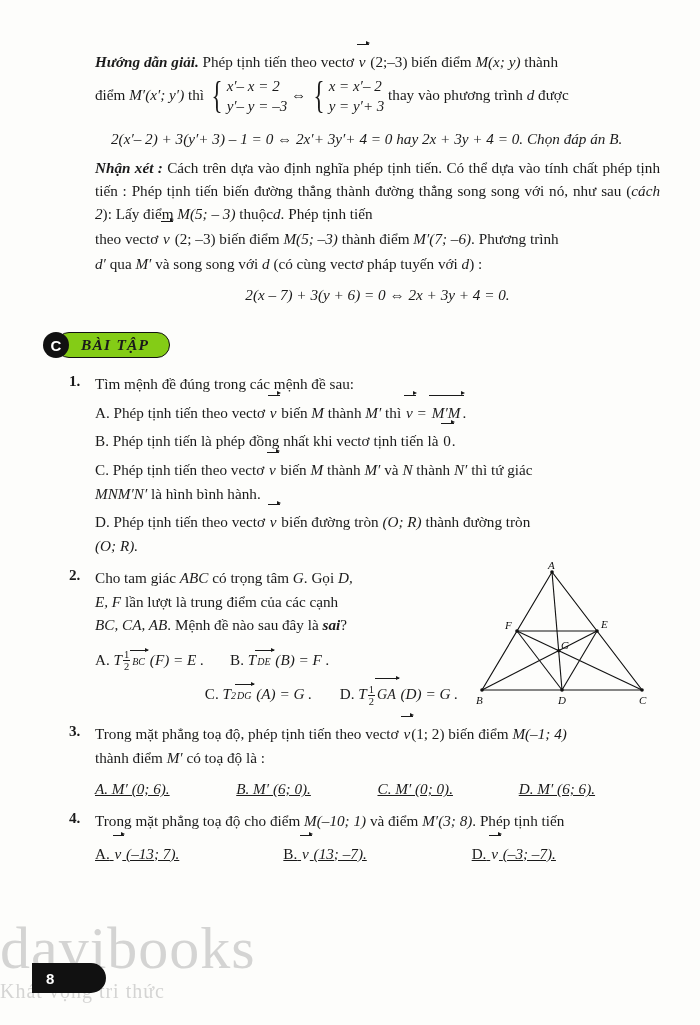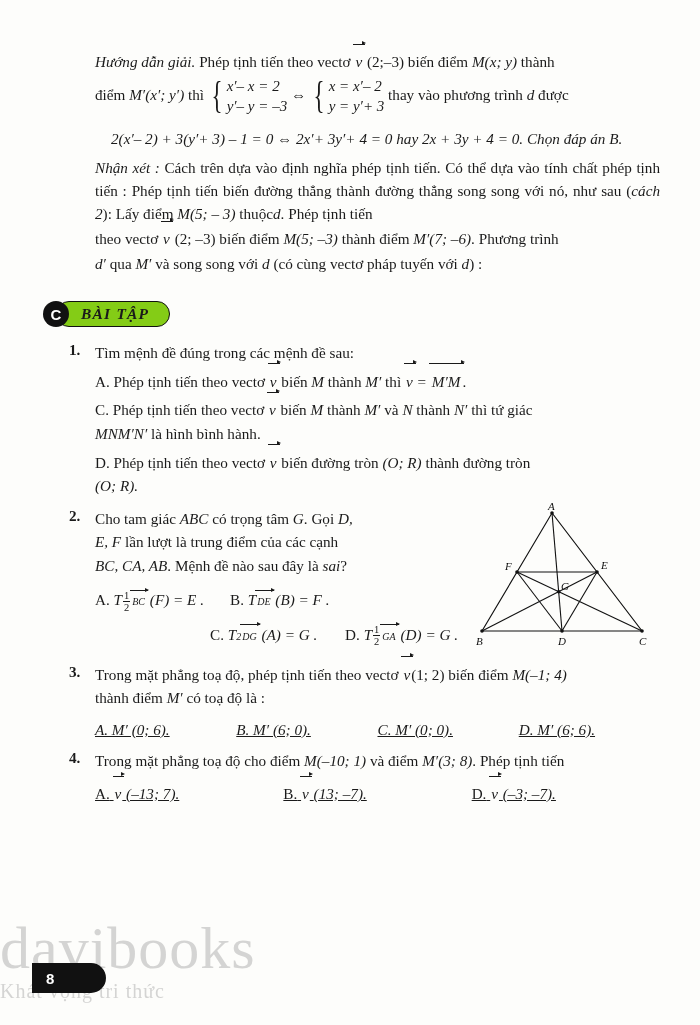--- a/index.html
+++ b/index.html
@@ -21,21 +21,21 @@
     padding: 50px 40px 40px 95px;
     box-sizing: border-box;
   }
   .para {
     font-size: 15.2px;
     line-height: 1.52;
     margin: 0 0 2px 0;
     text-align: justify;
   }
   .it { font-style: italic; }
-  .bi { font-style: italic; font-weight: normal; }
+  .bi { font-style: italic; font-weight: bold; }
   .center { text-align: center; }
 
   
   .vec {
     position: relative;
     display: inline-block;
     font-style: italic;
     padding: 0 1px;
   }
   .vec::after {
@@ -266,20 +266,21 @@
   <div class="para">
     <span class="it">d′</span>
     <span>qua</span>
     <span class="it">M′</span>
     <span>và song song với</span>
     <span class="it">d</span>
     <span>(có cùng vectơ pháp tuyến với</span>
     <span class="it">d</span><span>) :</span>
   </div>
 
+  <div class="para center it" style="margin-top:8px;">2(x – 7) + 3(y + 6) = 0 ⇔ 2x + 3y + 4 = 0.</div>
 
   <div class="banner">
     <div class="banner-c">C</div>
     <div class="banner-box">BÀI TẬP</div>
   </div>
 
   <div class="ex">
     <div class="ex-num">1.</div>
     <div class="ex-body">
       <div>Tìm mệnh đề đúng trong các mệnh đề sau:</div>
@@ -291,20 +292,25 @@
         <span>biến</span>
         <span class="it">M</span>
         <span>thành</span>
         <span class="it">M′</span>
         <span>thì</span>
         <span class="vec">v</span>
         <span>=</span>
         <span class="vec vecwide">M′M</span><span>.</span>
       </div>
 
+      <div class="sub-p">
+        <span>B.</span>
+        <span>Phép tịnh tiến là phép đồng nhất khi vectơ tịnh tiến là</span>
+        <span class="vec" style="font-style:normal;">0</span><span>.</span>
+      </div>
 
       <div class="sub-p">
         <span>C.</span>
         <span>Phép tịnh tiến theo vectơ</span>
         <span class="vec">v</span>
         <span>biến</span>
         <span class="it">M</span>
         <span>thành</span>
         <span class="it">M′</span>
         <span>và</span>
@@ -371,21 +377,21 @@
             <div style="flex:0 0 135px;">
               <span>C.</span>
               <span class="it">T</span><span style="font-size:10px;" class="it">2</span><span class="vec" style="font-size:10px;">DG</span>
               <span class="it">(A) = G .</span>
             </div>
             <div>
               <span>D.</span>
               <span class="it">T</span><span class="frac">
                   <span class="num">1</span>
                   <span class="den">2</span>
-                </span><span class="vec" style="font-size:10px;">GA</span>
+                </span><span class="vec" style="font-size:14px;">GA</span>
               <span class="it">(D) = G .</span>
             </div>
           </div>
         </div>
 
         <div class="fig">
           <svg width="196" height="150" viewBox="0 0 196 150">
 
             <g fill="none" stroke="#111" stroke-width="1.1">
               <path d="M88 10 L18 128 L178 128 Z"></path>

